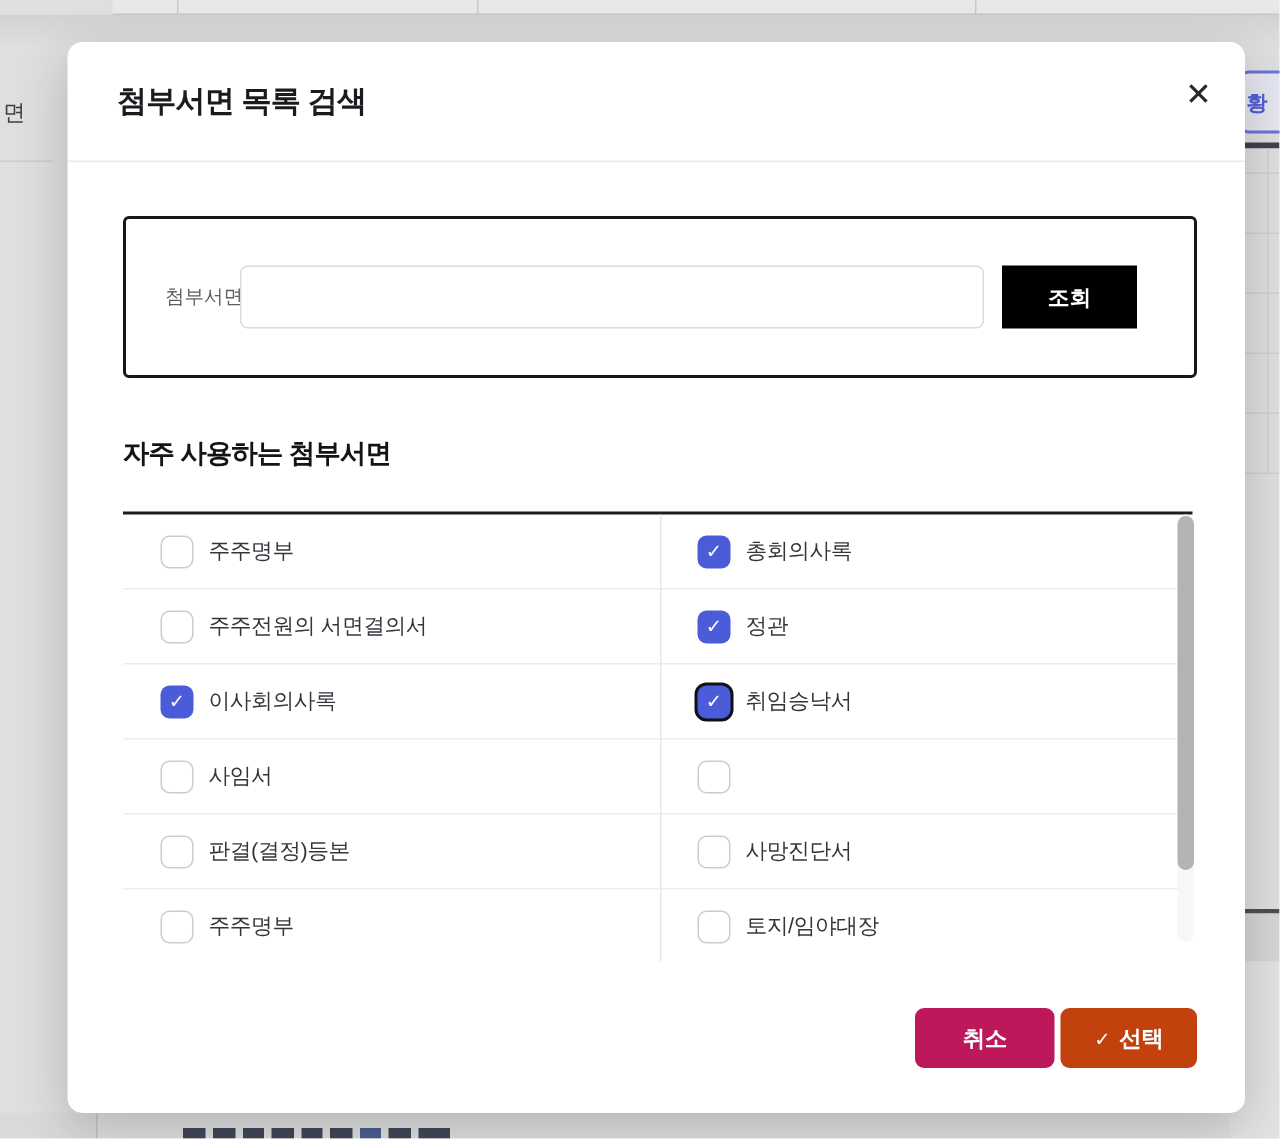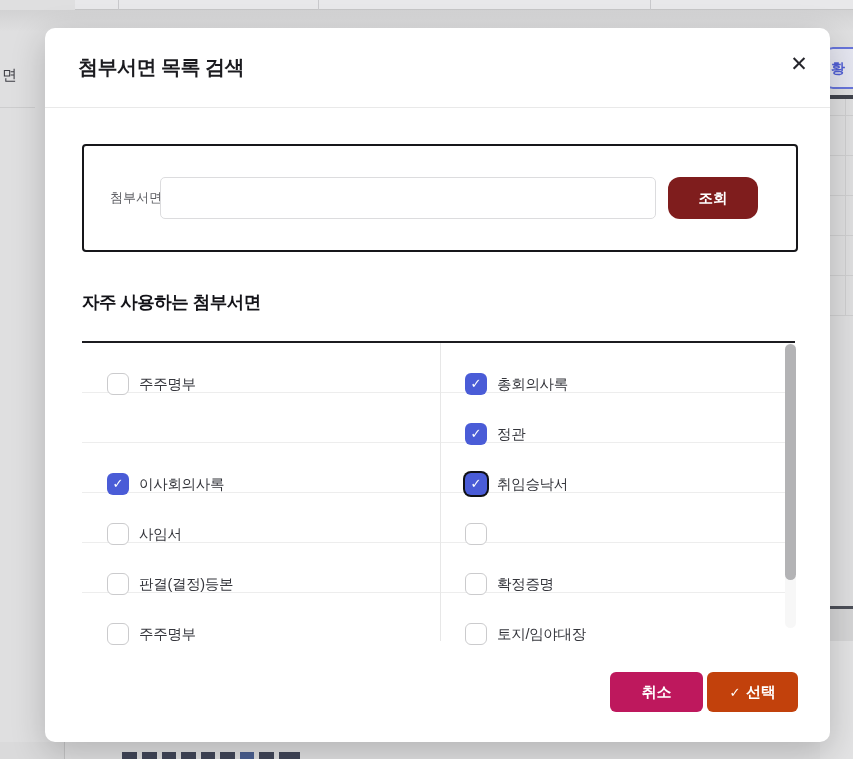--- a/index.html
+++ b/index.html
@@ -43,32 +43,32 @@
   .header-divider { position:absolute; left:0; top:79px; width:785px; height:1px; background:#e9e9e9; }
 
   .search-box { position:absolute; left:37px; top:116px; width:716px; height:108px;
                 border:2px solid #17171a; border-radius:4px; background:#fff; }
   .search-label { position:absolute; left:26px; top:0; height:124px; line-height:104px;
                   font-size:13px; color:#5f6065; }
   .search-input { position:absolute; left:76px; top:31px; width:496px; height:42px;
                   border:1px solid #dcdcde; border-radius:5px; font-size:14px; color:#222;
                   padding:0 12px; outline:none; background:#fff; }
   .search-btn { position:absolute; left:584px; top:31px; width:90px; height:42px;
-                background:#7f1d1d; color:#fff; font-size:14.5px; font-weight:bold;
-                border:none; border-radius:12px; cursor:pointer; }
+                background:#000000; color:#fff; font-size:14.5px; font-weight:bold;
+                border:none; border-radius:0; cursor:pointer; }
 
   .section-title { position:absolute; left:37px; top:262px; font-size:17.5px; font-weight:bold;
                    color:#131318; letter-spacing:-0.5px; }
 
   .list-wrap { position:absolute; left:37px; top:313px; width:716px; }
   .list-top-border { position:absolute; left:0; top:0; width:713px; height:2px; background:#1c1c20; }
   .list-rows { position:absolute; left:0; top:2px; width:713px; }
   .list-row { position:relative; width:713px; height:50px; }
   .list-row:not(:last-child) { border-bottom:1px solid #ededed; }
-  .list-cell { position:absolute; top:0; height:50px; width:358px; cursor:pointer;margin-top:16px; }
+  .list-cell { position:absolute; top:0; height:50px; width:358px; cursor:pointer; }
   .list-cell.c0 { left:0; }
   .list-cell.c1 { left:358px; }
   .col-divider { position:absolute; left:358px; top:2px; width:1px; height:298px; background:#e7e7e7; }
   .cbx { position:absolute; top:14px; width:22px; height:22px; border-radius:6px;
          border:1.5px solid #cbcbcd; background:#fff; }
   .c0 .cbx { left:25px; }
   .c1 .cbx { left:25px; }
   .cbx.checked { border:none; background:#4a5cd7; color:#fff; font-size:13px; font-weight:bold;
                  text-align:center; line-height:22px; }
   .cbx.focused { box-shadow:0 0 0 2px #101116; }
@@ -149,20 +149,24 @@
             <div class="list-cell c0">
     <span class="cbx"></span>
     <span class="cbx-label">주주명부</span>
   </div>
             <div class="list-cell c1">
     <span class="cbx checked">✓</span>
     <span class="cbx-label">총회의사록</span>
   </div>
           </div>
           <div class="list-row">
+            <div class="list-cell c0">
+    <span class="cbx"></span>
+    <span class="cbx-label">주주전원의 서면결의서</span>
+  </div>
             <div class="list-cell c1">
     <span class="cbx checked">✓</span>
     <span class="cbx-label">정관</span>
   </div>
           </div>
           <div class="list-row">
             <div class="list-cell c0">
     <span class="cbx checked">✓</span>
     <span class="cbx-label">이사회의사록</span>
   </div>
@@ -180,21 +184,21 @@
     <span class="cbx"></span>
   </div>
           </div>
           <div class="list-row">
             <div class="list-cell c0">
     <span class="cbx"></span>
     <span class="cbx-label">판결(결정)등본</span>
   </div>
             <div class="list-cell c1">
     <span class="cbx"></span>
-    <span class="cbx-label">확정증명</span>
+    <span class="cbx-label">사망진단서</span>
   </div>
           </div>
           <div class="list-row">
             <div class="list-cell c0">
     <span class="cbx"></span>
     <span class="cbx-label">주주명부</span>
   </div>
             <div class="list-cell c1">
     <span class="cbx"></span>
     <span class="cbx-label">토지/임야대장</span>

